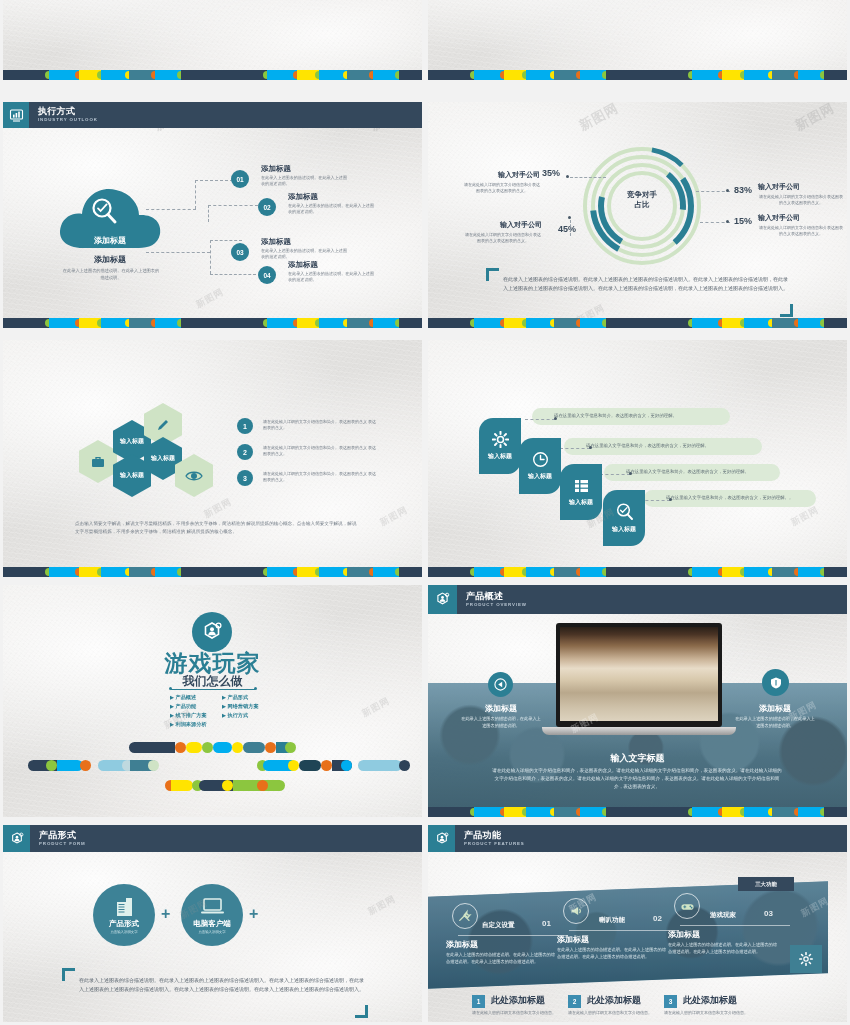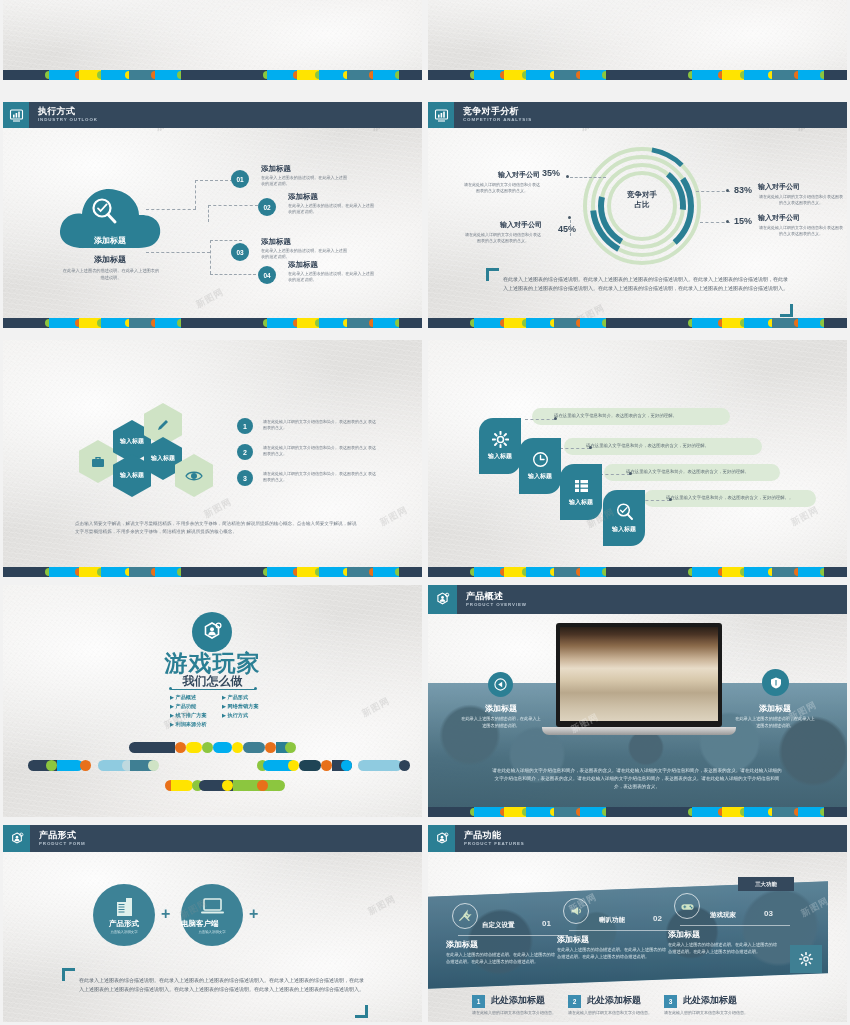--- a/index.html
+++ b/index.html
@@ -354,35 +354,20 @@
         <div class="fs-seg" style="left: 370px; width: 26px; background: rgb(0, 174, 239);"></div>
         <div class="fs-dot" style="left: 392px; background: rgb(140, 198, 63);"></div>
         <div class="fs-seg" style="left: 396px; width: 40px; background: rgb(46, 66, 88);"></div>
       </div>
 </div>
 
 <div class="slide" style="left:428px; top:102px; width:419px; height:226px;">
   <div class="paper"></div>
   <div class="grain"></div>
 
-  <div class="hdr">
-    <div class="hdr-icon">
-      <svg width="15" height="15" viewBox="0 0 15 15">
-        <rect x="1.5" y="2" width="12" height="9" rx="1" fill="none" stroke="#fff" stroke-width="1.1"></rect>
-        <rect x="4" y="6.6" width="1.6" height="3" fill="#fff"></rect>
-        <rect x="6.6" y="5" width="1.6" height="4.6" fill="#fff"></rect>
-        <rect x="9.2" y="3.6" width="1.6" height="6" fill="#fff"></rect>
-        <line x1="4" y1="13" x2="11" y2="13" stroke="#fff" stroke-width="1.1"></line>
-      </svg>
-    </div>
-    <div class="hdr-txt">
-      <div class="hdr-cn">竞争对手分析</div>
-      <div class="hdr-en">COMPETITOR ANALYSIS</div>
-    </div>
-  </div>
 
   <div class="wm" style="left:150px;top:6px;">新图网</div>
   <div class="wm" style="left:366px;top:6px;">新图网</div>
   <div class="wm sm" style="left:148px;top:206px;">新图网</div>
 
   <svg style="position:absolute;left:152px;top:42px;" width="124" height="124" viewBox="0 0 124 124">
     <circle cx="62" cy="62" r="57" fill="none" stroke="#cfe3c5" stroke-width="4"></circle>
     <circle cx="62" cy="62" r="49" fill="none" stroke="#cfe3c5" stroke-width="4"></circle>
     <circle cx="62" cy="62" r="41" fill="none" stroke="#cfe3c5" stroke-width="4"></circle>
     <circle cx="62" cy="62" r="33" fill="none" stroke="#cfe3c5" stroke-width="4"></circle>
@@ -755,20 +740,21 @@
 
   <div style="position:absolute;left:334px;top:84px;width:27px;height:27px;border-radius:50%;background:#2b7f94;display:flex;align-items:center;justify-content:center;">
     <svg width="14" height="14" viewBox="0 0 14 14">
       <path d="M7 1.5 L12 3.4v4.2C12 10.2 9.6 12 7 12.6 4.4 12 2 10.2 2 7.6V3.4z" fill="#fff"></path>
       <path d="M7 4v5.6" stroke="#2b7f94" stroke-width="1.1"></path>
     </svg>
   </div>
   <div style="position:absolute;left:302px;top:118px;width:90px;text-align:center;color:#fff;font-size:8px;font-weight:bold;">添加标题</div>
   <div style="position:absolute;left:306px;top:131px;width:82px;text-align:center;color:#e7f0f3;font-size:4.2px;line-height:1.6;">在此录入上述图表的描述说明，在此录入上述图表的描述说明。</div>
 
+  <div style="position:absolute;left:0;right:0;top:167px;text-align:center;color:#fff;font-size:9px;font-weight:bold;">输入文字标题</div>
   <div style="position:absolute;left:64px;top:182px;width:290px;text-align:center;color:#e2edf1;font-size:4.6px;line-height:1.7;">请在此处输入详细的文字介绍信息和简介，表达图表的含义。请在此处输入详细的文字介绍信息和简介，表达图表的含义。请在此处输入详细的文字介绍信息和简介，表达图表的含义。请在此处输入详细的文字介绍信息和简介，表达图表的含义。请在此处输入详细的文字介绍信息和简介，表达图表的含义。</div>
 
   <div class="footstrip" id="fs-g">
         <div class="fs-seg" style="left: 0px; width: 46px; background: rgb(46, 66, 88);"></div>
         <div class="fs-dot" style="left: 42px; background: rgb(140, 198, 63);"></div>
         <div class="fs-seg" style="left: 46px; width: 30px; background: rgb(0, 174, 239);"></div>
         <div class="fs-dot" style="left: 72px; background: rgb(232, 112, 26);"></div>
         <div class="fs-seg" style="left: 76px; width: 22px; background: rgb(255, 228, 0);"></div>
         <div class="fs-dot" style="left: 94px; background: rgb(140, 198, 63);"></div>
         <div class="fs-seg" style="left: 98px; width: 28px; background: rgb(0, 174, 239);"></div>
@@ -830,21 +816,21 @@
     <div style="position:absolute;left:0;right:0;top:35px;text-align:center;color:#fff;font-size:7.5px;font-weight:bold;">产品形式</div>
     <div style="position:absolute;left:0;right:0;top:46px;text-align:center;color:#d5e9ee;font-size:3.4px;">点击输入说明文字</div>
   </div>
   <div style="position:absolute;left:158px;top:80px;color:#3d8296;font-size:16px;font-weight:bold;">+</div>
 
   <div style="position:absolute;left:178px;top:59px;width:62px;height:62px;border-radius:50%;background:#3d8296;">
     <svg style="position:absolute;left:19px;top:13px;" width="25" height="20" viewBox="0 0 25 20">
       <rect x="4" y="2" width="17" height="11" rx="1" fill="none" stroke="#dff0ec" stroke-width="1.6"></rect>
       <rect x="1" y="14.4" width="23" height="2.2" rx="1" fill="#dff0ec"></rect>
     </svg>
-    <div style="position:absolute;left:0;right:0;top:35px;color:#fff;font-size:7.5px;font-weight:bold;">电脑客户端</div>
+    <div style="position:absolute;left:0;right:0;top:35px;text-align:center;color:#fff;font-size:7.5px;font-weight:bold;">电脑客户端</div>
     <div style="position:absolute;left:0;right:0;top:46px;text-align:center;color:#d5e9ee;font-size:3.4px;">点击输入说明文字</div>
   </div>
   <div style="position:absolute;left:246px;top:80px;color:#3d8296;font-size:16px;font-weight:bold;">+</div>
 
 
   <div class="brk" style="left:59px;top:143px;"></div>
   <div class="brk br" style="left:352px;top:180px;"></div>
   <div class="t-body" style="position:absolute;left:76px;top:151px;width:288px;font-size:5px;line-height:1.85;color:#55606b;">在此录入上述图表的综合描述说明。在此录入上述图表的上述图表的综合描述说明入。在此录入上述图表的综合描述说明，在此录入上述图表的上述图表的综合描述说明入。在此录入上述图表的综合描述说明。在此录入上述图表的上述图表的综合描述说明入。</div>
 </div>
 

